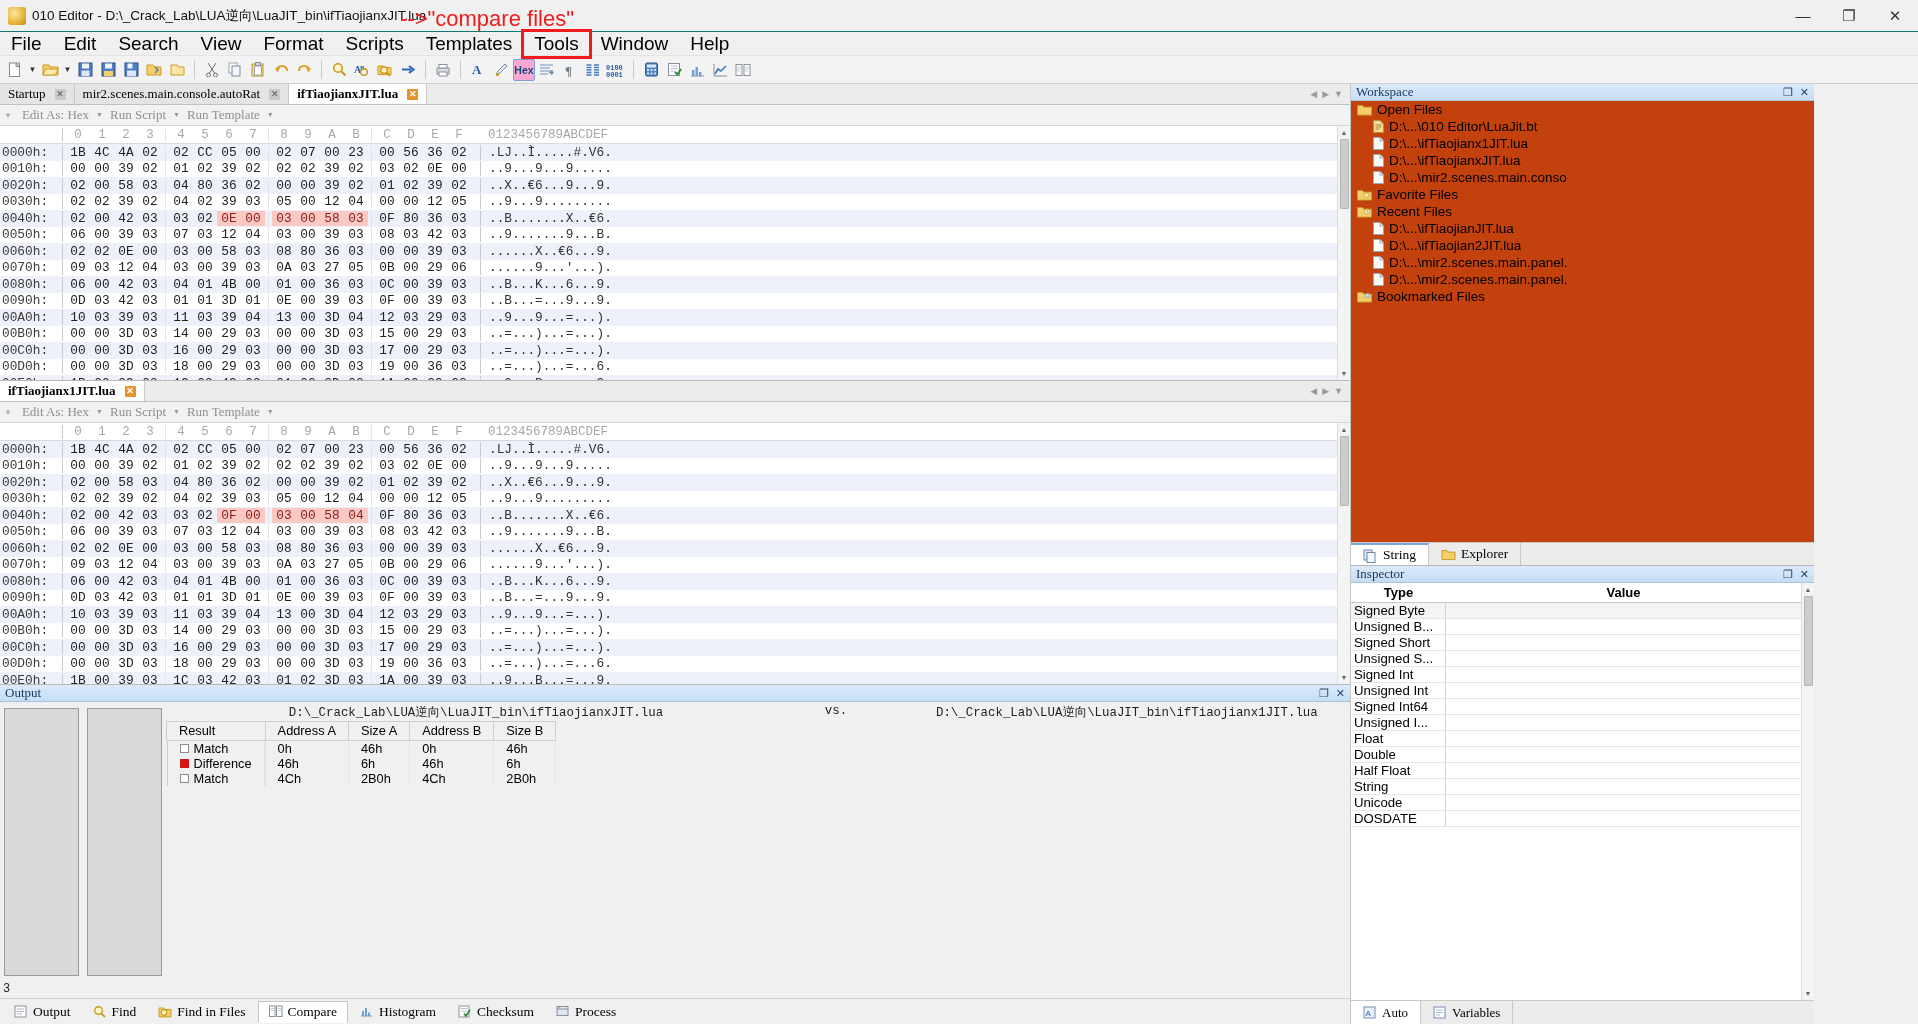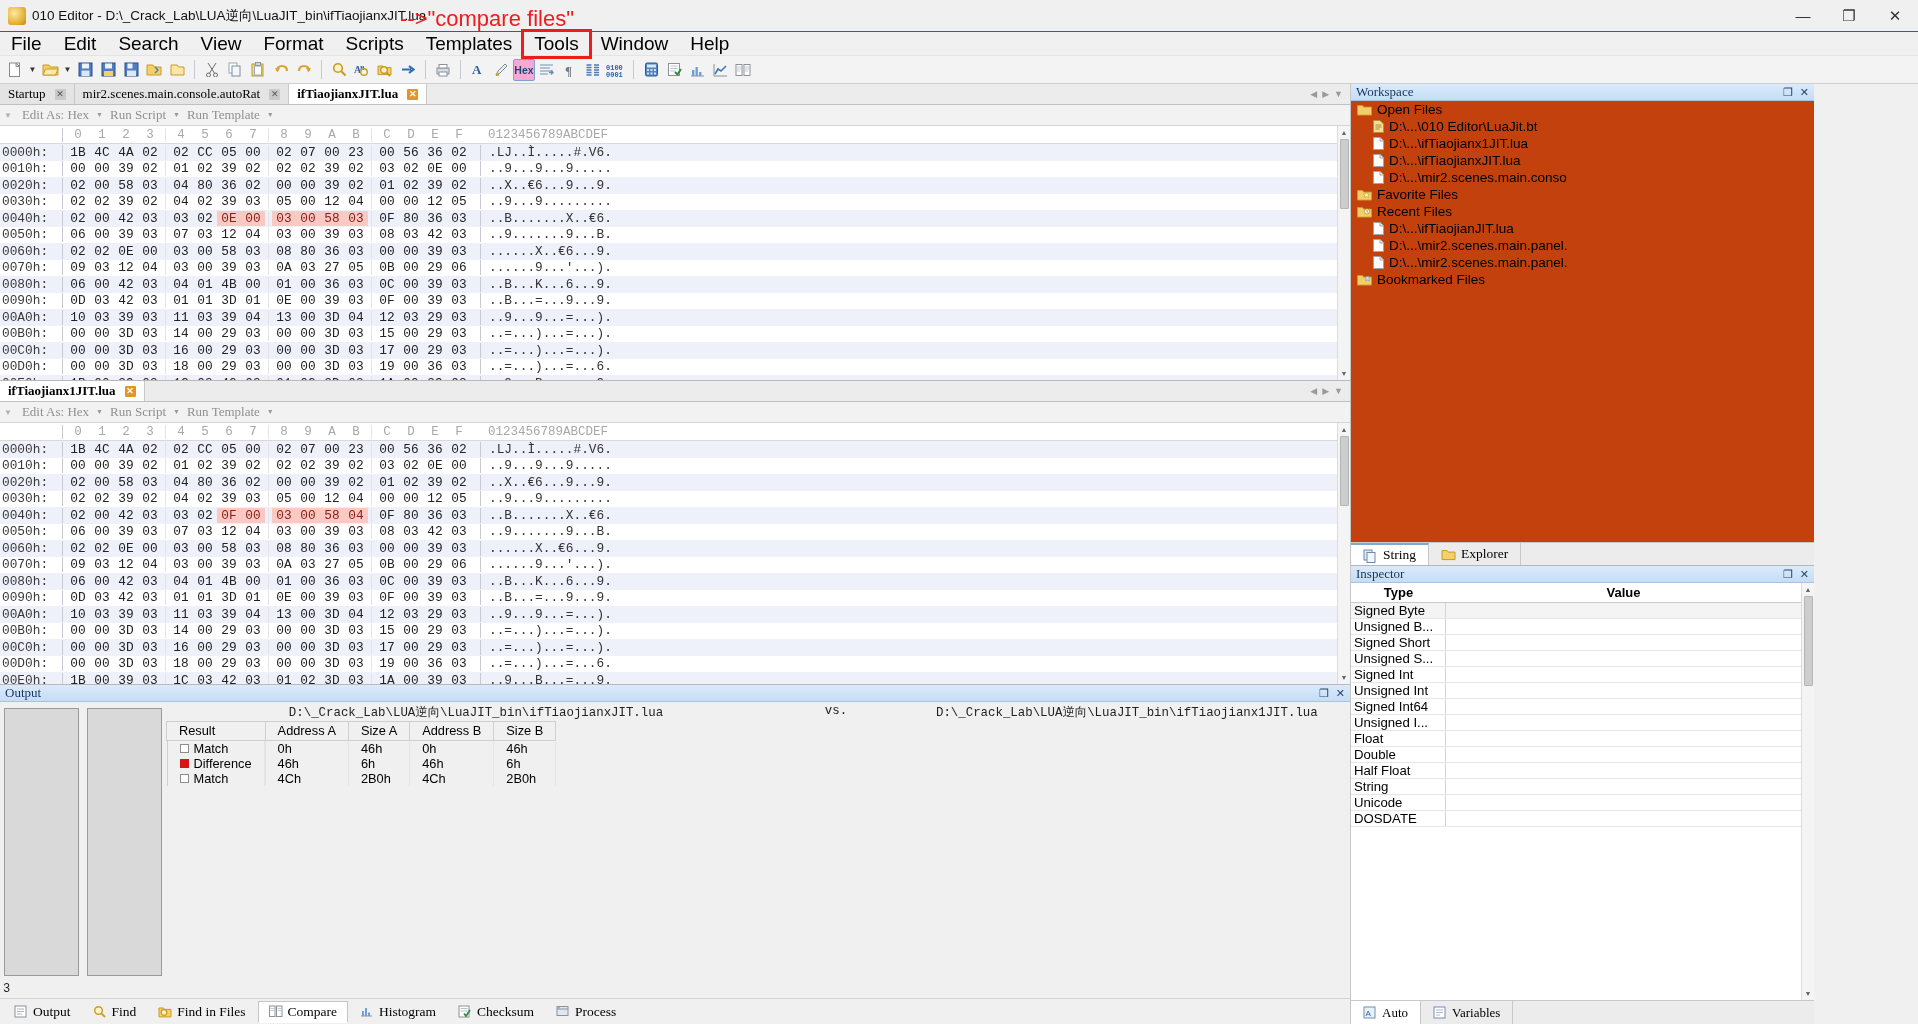--- a/index.html
+++ b/index.html
@@ -736,20 +736,27 @@
               <path d="M0.5 0.5h6.5L10.5 4v8.5h-10z" fill="#fdfdfd" stroke="#9aa6b4"></path>
               <path d="M7 0.5V4h3.5" fill="#eef2f7" stroke="#9aa6b4"></path>
             </svg></span>
           <span class="wslabel">D:\...\ifTiaojianJIT.lua</span>
         </div>
         <div class="wsrow ind1">
           <span class="fileico"><svg width="11" height="13">
               <path d="M0.5 0.5h6.5L10.5 4v8.5h-10z" fill="#fdfdfd" stroke="#9aa6b4"></path>
               <path d="M7 0.5V4h3.5" fill="#eef2f7" stroke="#9aa6b4"></path>
             </svg></span>
+          <span class="wslabel">D:\...\ifTiaojian2JIT.lua</span>
+        </div>
+        <div class="wsrow ind1">
+          <span class="fileico"><svg width="11" height="13">
+              <path d="M0.5 0.5h6.5L10.5 4v8.5h-10z" fill="#fdfdfd" stroke="#9aa6b4"></path>
+              <path d="M7 0.5V4h3.5" fill="#eef2f7" stroke="#9aa6b4"></path>
+            </svg></span>
           <span class="wslabel">D:\...\mir2.scenes.main.panel.</span>
         </div>
         <div class="wsrow ind1">
           <span class="fileico"><svg width="11" height="13">
               <path d="M0.5 0.5h6.5L10.5 4v8.5h-10z" fill="#fdfdfd" stroke="#9aa6b4"></path>
               <path d="M7 0.5V4h3.5" fill="#eef2f7" stroke="#9aa6b4"></path>
             </svg></span>
           <span class="wslabel">D:\...\mir2.scenes.main.panel.</span>
         </div>
         <div class="wsrow">

